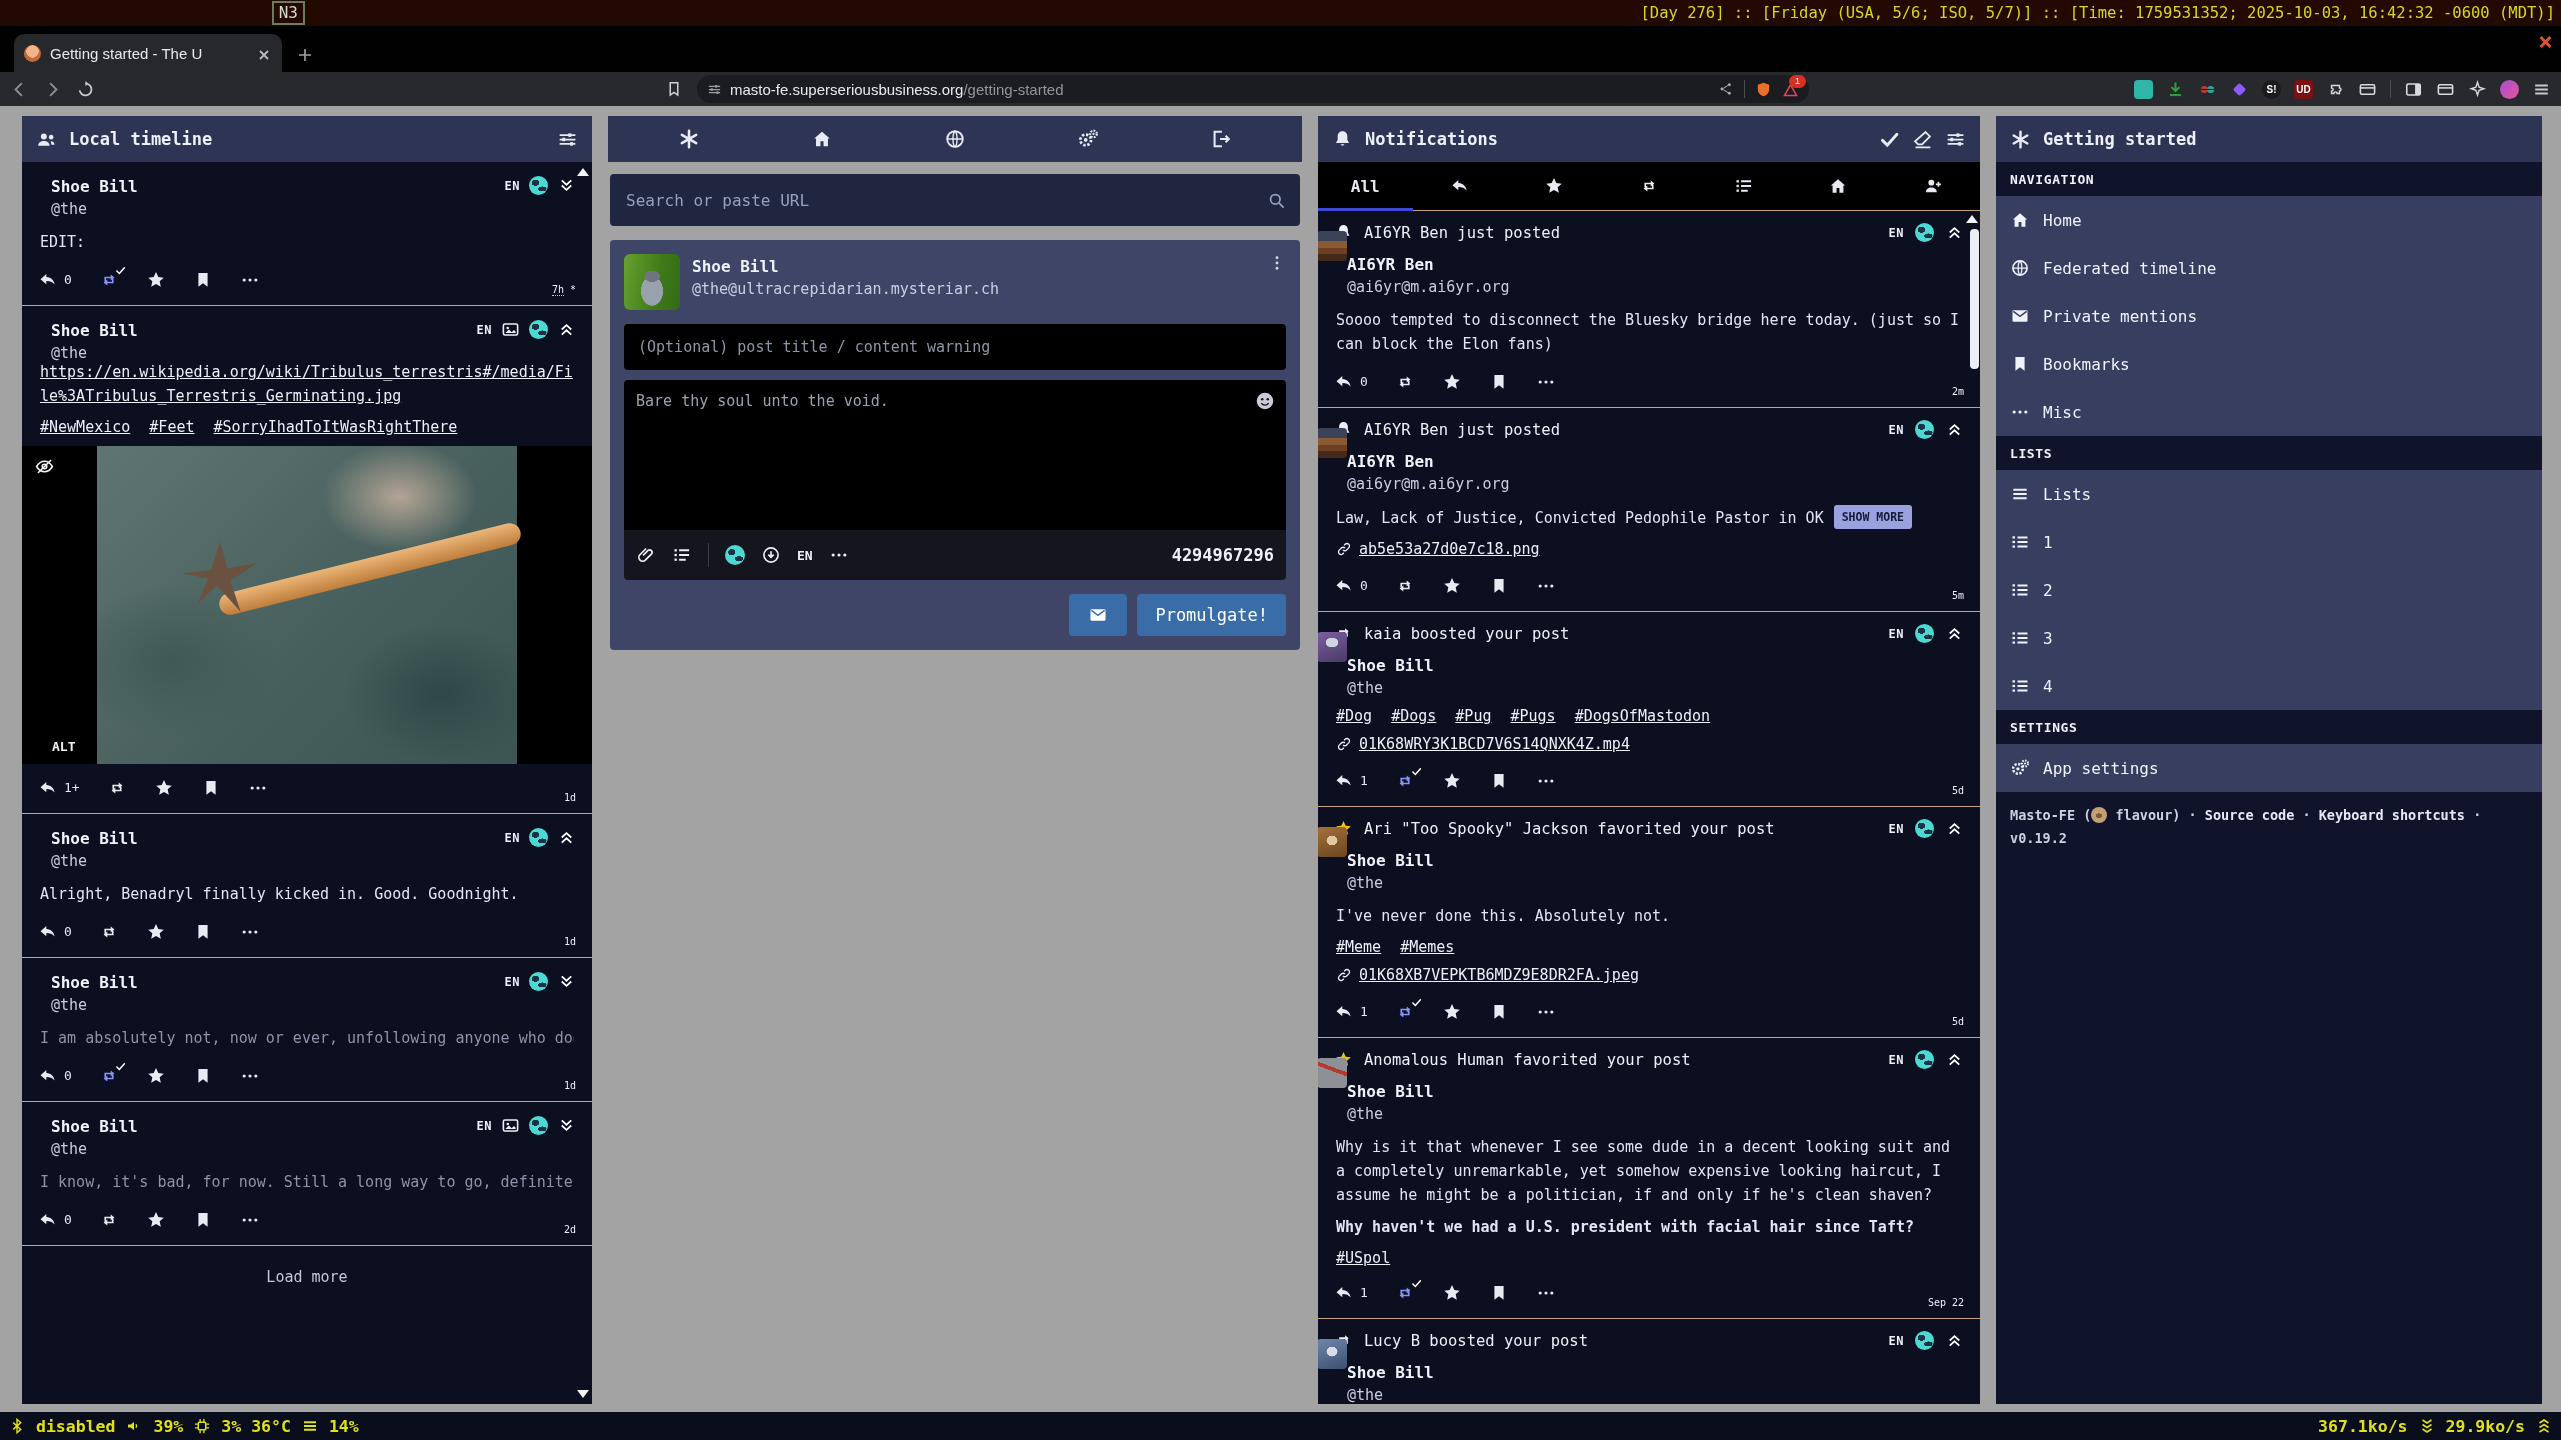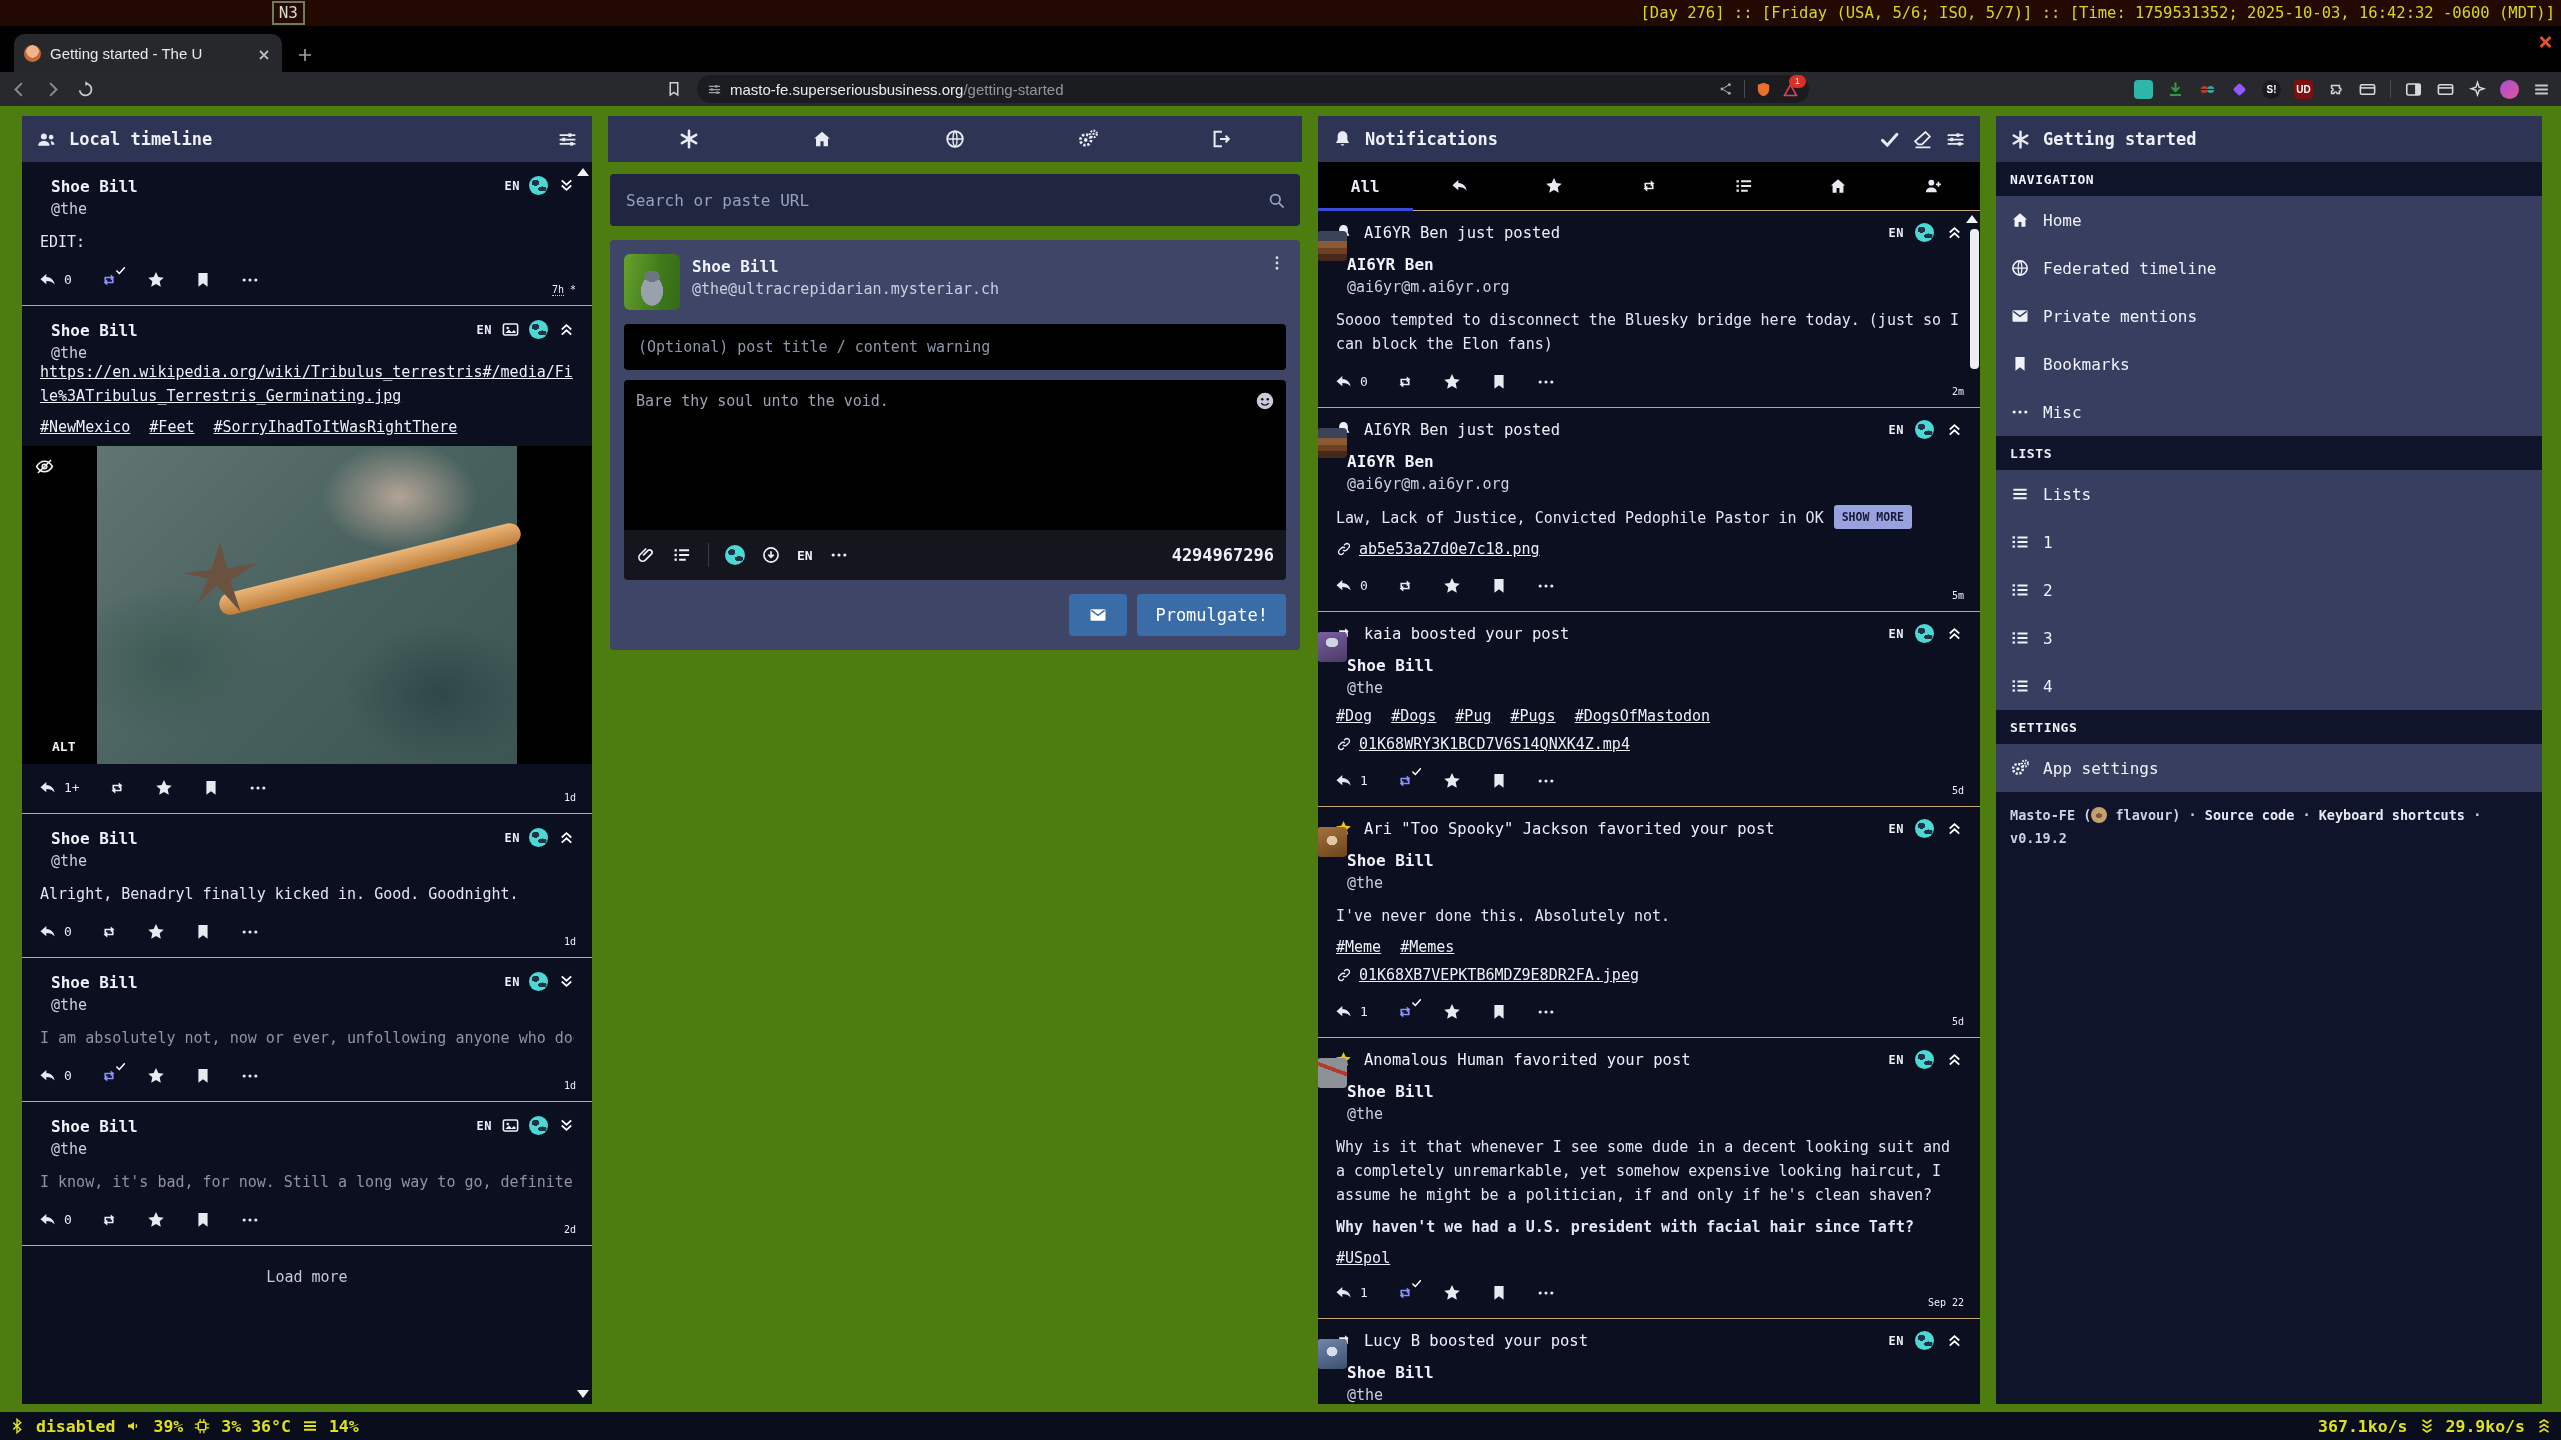--- a/index.html
+++ b/index.html
@@ -46,21 +46,21 @@
   .shield{color:#e8702a;width:17px;height:17px;}
   .rewards{position:relative;width:17px;height:17px;color:#e2425c;}
   .rbadge{position:absolute;top:-6px;right:-7px;min-width:13px;height:13px;border-radius:7px;
     background:#d93025;color:#fff;font-size:9px;line-height:13px;text-align:center;padding:0 2px;
     font-family:"Liberation Sans",sans-serif;}
   .extcluster{margin-left:auto;display:flex;align-items:center;gap:13px;}
   .extsq{width:19px;height:19px;border-radius:4px;display:flex;align-items:center;justify-content:center;
     font-size:10px;font-weight:bold;color:#fff;font-family:"Liberation Sans",sans-serif;}
   .divider-v{width:1px;height:18px;background:#4a4c50;}
   
-  .app{flex:1;background:#4d7c0f;display:flex;gap:16px;padding:10px 18px 8px 22px;overflow:hidden;}
+  .app{flex:1;background:#a3a3a3;display:flex;gap:16px;padding:10px 18px 8px 22px;overflow:hidden;}
   .col{display:flex;flex-direction:column;min-width:0;position:relative;}
   .col1{width:570px;}.col2{width:694px;}.col3{width:662px;}.col4{width:546px;}
   .colhead{height:46px;background:#2e3454;color:#eef0f8;display:flex;align-items:center;
     gap:12px;padding:0 14px;font-size:17px;font-weight:600;flex:none;}
   .colhead .sp{flex:1;}
   .colhead .hic{width:21px;height:21px;color:#e9ebf4;}
   .colbody{flex:1;background:#0b0f20;overflow:hidden;position:relative;}
   .tri{position:absolute;width:0;height:0;border-left:6px solid transparent;border-right:6px solid transparent;z-index:5;}
   .tri.up{border-bottom:8px solid #f2f3f7;}
   .tri.down{border-top:8px solid #f2f3f7;}

